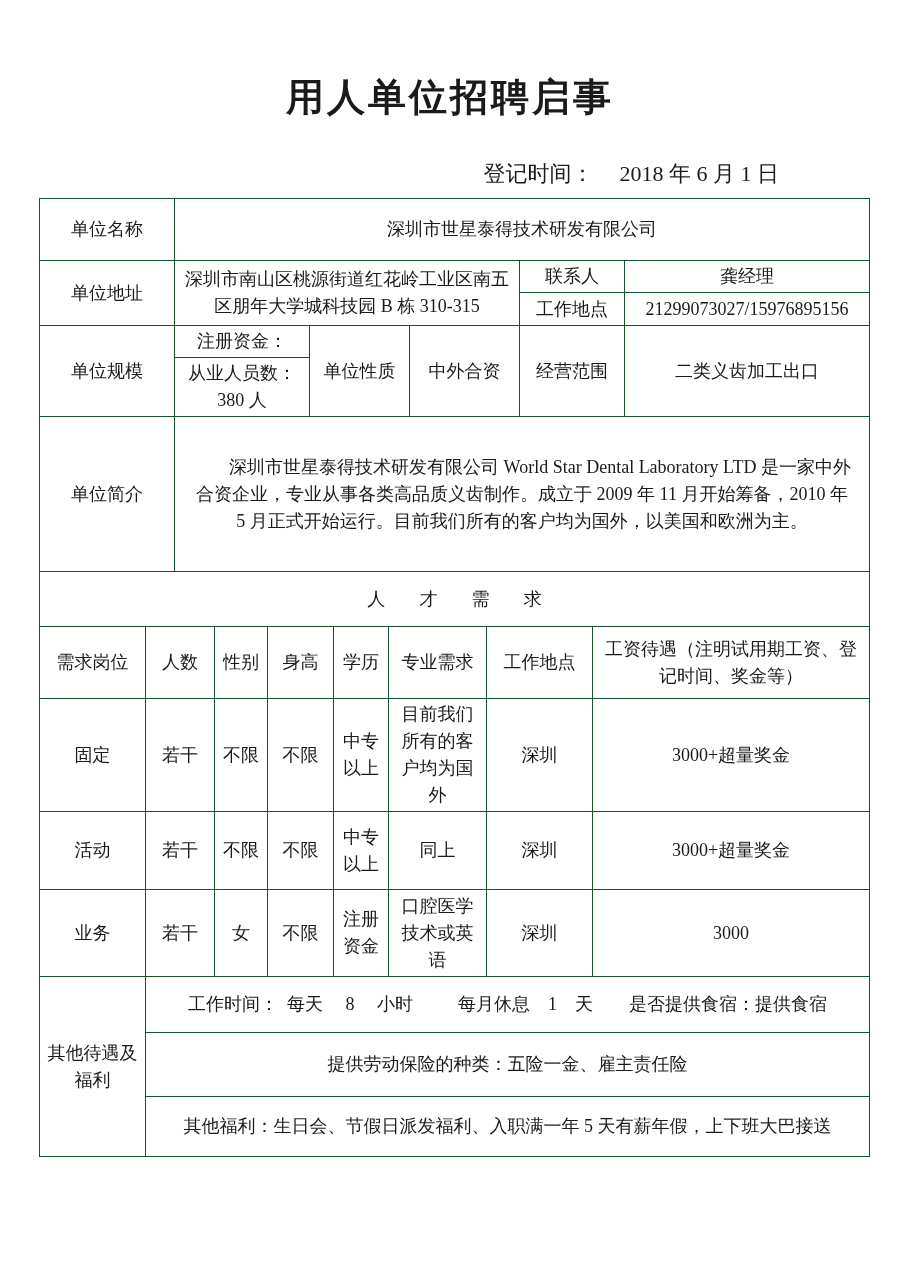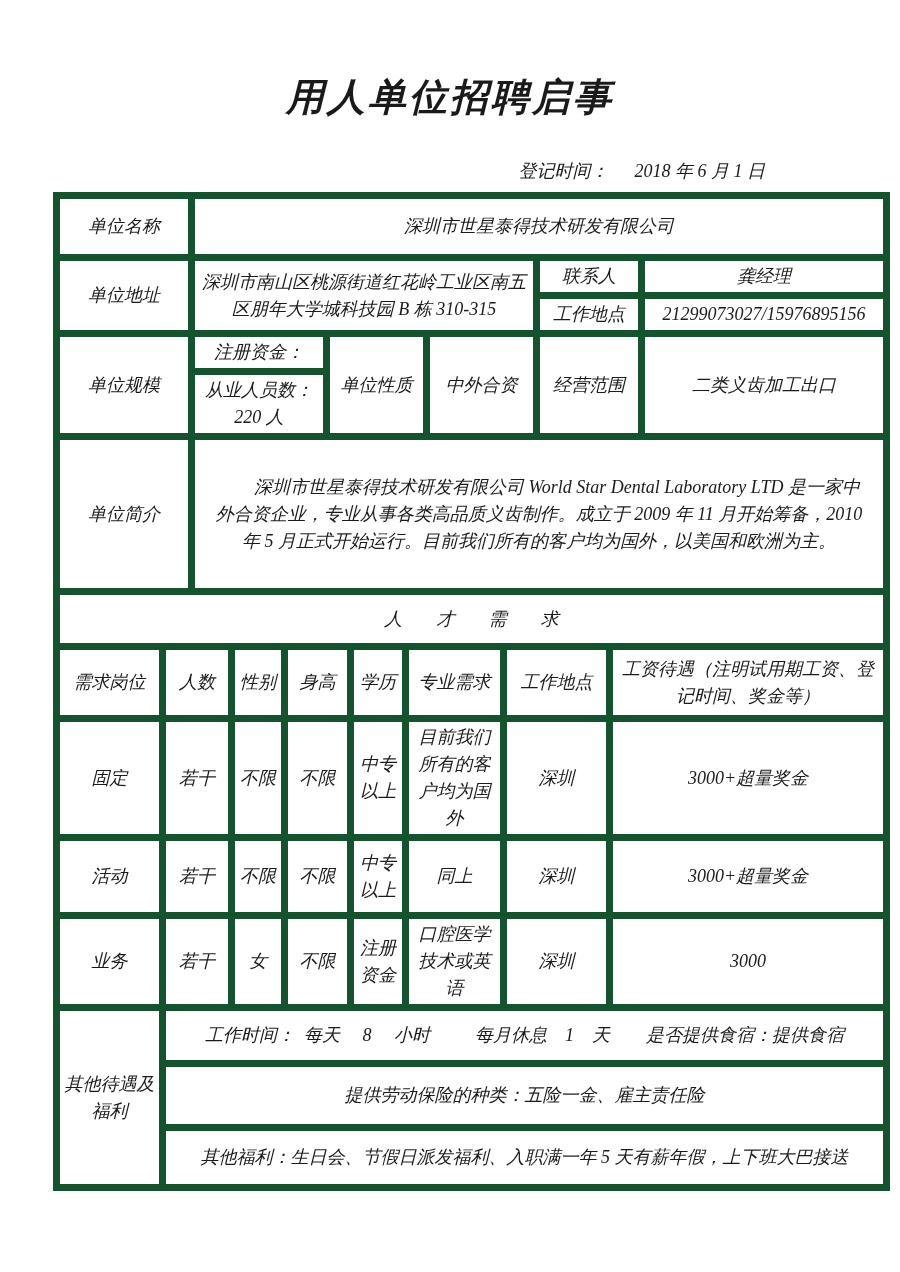--- a/index.html
+++ b/index.html
@@ -2,44 +2,44 @@
 <html><head>
 <meta charset="utf-8">
 <style>
   html, body { margin: 0; padding: 0; }
   body {
     width: 900px; height: 1272px;
     background: #ffffff;
     color: #1a1a1a;
     font-family: "Liberation Serif", "DejaVu Serif", serif;
   }
-  .doc { padding: 0 53px; font-style: italic; }
+  .doc { padding: 0 39px; }
   .doc-title {
     margin: 72px 0 0 0;
     text-align: center;
     font-size: 38px;
     font-weight: bold;
     letter-spacing: 3px;
   }
   .reg-line {
     margin-top: 36px;
     margin-bottom: 9px;
     text-align: right;
     padding-right: 82px;
-    font-size: 18px;
+    font-size: 22px;
   }
   .reg-value { margin-left: 26px; }
 
   table.form {
     border-collapse: collapse;
     table-layout: fixed;
     width: 830px;
   }
   table.form td {
-    border: 7px solid #14532d;
+    border: 1px solid #14532d;
     font-size: 18px;
     line-height: 1.5;
     text-align: center;
     vertical-align: middle;
     padding: 2px 4px;
     overflow: hidden;
     word-break: break-word;
   }
   td.left { text-align: left; padding-left: 12px; }
   td.small-cell { font-size: 15px; text-align: left; padding-left: 8px; }
@@ -117,21 +117,21 @@
 
     <tr class="r-scale-a">
       <td colspan="2" rowspan="2">单位规模</td>
       <td colspan="3" class="small-cell">注册资金：</td>
       <td colspan="3" rowspan="2">单位性质</td>
       <td colspan="2" rowspan="2">中外合资</td>
       <td colspan="2" rowspan="2">经营范围</td>
       <td rowspan="2">二类义齿加工出口</td>
     </tr>
     <tr class="r-scale-b">
-      <td colspan="3" class="small-cell">从业人员数：220 人</td>
+      <td colspan="3" class="small-cell">从业人员数：380 人</td>
     </tr>
 
     <tr class="r-intro">
       <td colspan="2">单位简介</td>
       <td colspan="11" class="intro-cell">
         <p>深圳市世星泰得技术研发有限公司 World Star Dental Laboratory LTD 是一家中外合资企业，专业从事各类高品质义齿制作。成立于 2009 年 11 月开始筹备，2010 年 5 月正式开始运行。目前我们所有的客户均为国外，以美国和欧洲为主。</p>
       </td>
     </tr>
 
     <tr class="r-sect">

